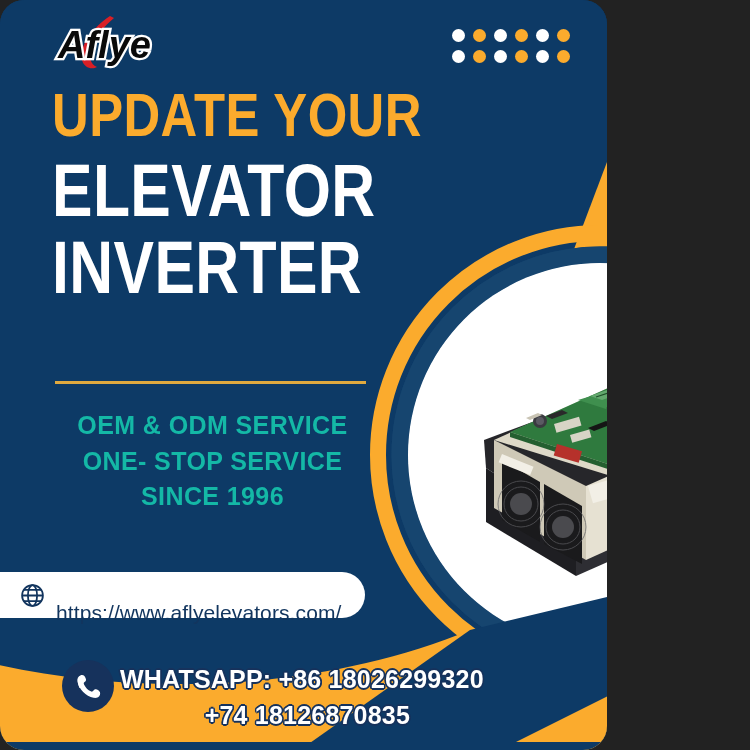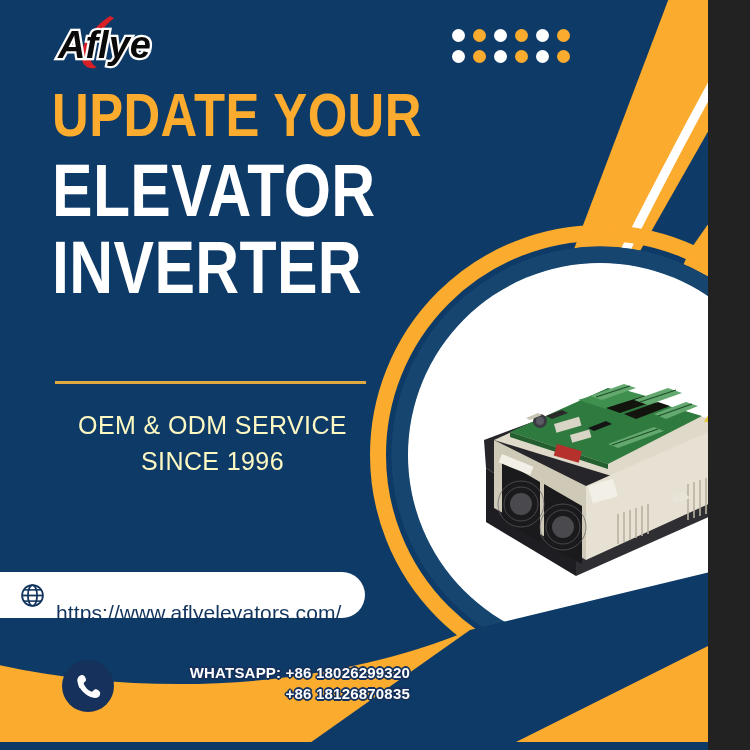--- a/index.html
+++ b/index.html
@@ -3,25 +3,26 @@
 <meta charset="utf-8">
 <title>Aflye Elevator Inverter Banner</title>
 <style>
   html, body {
     margin: 0;
     padding: 0;
     background: #222;
   }
   #banner {
     position: relative;
-    width: 708px;
+    width: 607px;
     height: 750px;
     overflow: hidden;
     background: #0d3a66;
     font-family: "Liberation Sans", "DejaVu Sans", sans-serif;
+    border-radius: 24px;
     -webkit-font-smoothing: antialiased;
   }
 
   
   #bg-art {
     position: absolute;
     inset: 0;
     width: 750px;
     height: 750px;
     display: block;
@@ -98,23 +99,23 @@
 
   
   .features {
     position: absolute;
     left: 40px;
     top: 408px;
     width: 345px;
     text-align: center;
   }
   .feature-item {
-    color: #fef9c3;
+    color: #14b8a6;
     font-size: 25px;
-    font-weight: 400;
+    font-weight: 700;
     letter-spacing: 0.4px;
     line-height: 1.42;
     white-space: nowrap;
   }
 
   
   .web-pill {
     position: absolute;
     left: -22px;
     top: 572px;
@@ -160,21 +161,21 @@
   
   .contact {
     position: absolute;
     left: 120px;
     top: 662px;
     width: 290px;
     text-align: right;
   }
   .contact-line {
     color: #ffffff;
-    font-size: 15px;
+    font-size: 25px;
     font-weight: 700;
     letter-spacing: 0.2px;
     line-height: 1.42;
     white-space: nowrap;
     text-shadow:
       -1.4px -1.4px 0 #16325c,
        1.4px -1.4px 0 #16325c,
       -1.4px  1.4px 0 #16325c,
        1.4px  1.4px 0 #16325c,
        0px   -1.6px 0 #16325c,
@@ -264,20 +265,21 @@
   <div class="headline">
     <div class="hl-line hl-1">UPDATE YOUR</div>
     <div class="hl-line hl-2">ELEVATOR</div>
     <div class="hl-line hl-3">INVERTER</div>
   </div>
 
   <div class="divider"></div>
 
   <div class="features">
     <div class="feature-item">OEM &amp; ODM SERVICE</div>
+    <div class="feature-item">ONE- STOP SERVICE</div>
     <div class="feature-item">SINCE 1996</div>
   </div>
 
   <div class="web-pill">
     <span class="globe-icon">
       <svg viewBox="0 0 24 24" width="25" height="25" xmlns="http://www.w3.org/2000/svg">
         <circle cx="12" cy="12" r="10" fill="none" stroke="#12355e" stroke-width="1.7"></circle>
         <ellipse cx="12" cy="12" rx="4.4" ry="10" fill="none" stroke="#12355e" stroke-width="1.7"></ellipse>
         <line x1="2" y1="12" x2="22" y2="12" stroke="#12355e" stroke-width="1.7"></line>
         <line x1="3.6" y1="6.6" x2="20.4" y2="6.6" stroke="#12355e" stroke-width="1.5"></line>
@@ -293,21 +295,21 @@
                C10.3 11.4 10.2 12.0 10.8 13.2 C12.2 16.0 14.4 18.3 17.2 19.7
                C18.3 20.2 19.0 20.1 19.6 19.2 C20.5 18.0 21.4 17.3 23.0 18.0
                C25.0 18.9 27.0 20.3 26.1 23.0 C25.3 25.4 22.6 26.6 19.9 26.0
                C12.4 24.4 5.9 18.0 4.3 10.5 C3.7 7.7 5.0 5.0 7.5 4.2 Z" fill="#ffffff"></path>
       <path d="M6.8 7.0 C5.4 9.6 5.6 12.6 6.9 15.6" fill="none" stroke="#ffffff" stroke-width="1.8" stroke-linecap="round"></path>
     </svg>
   </div>
 
   <div class="contact">
     <div class="contact-line">WHATSAPP: +86 18026299320</div>
-    <div class="contact-line">+86 18126870835</div>
+    <div class="contact-line">+74 18126870835</div>
   </div>
 
   <div class="product">
     <svg viewBox="0 0 290 260" xmlns="http://www.w3.org/2000/svg" aria-label="elevator frequency inverter drive unit with control board">
 
       <path d="M 28 132 L 118 190 L 262 124 L 258 92 L 150 58 L 26 104 Z" fill="#26262a"></path>
       <path d="M 28 132 L 28 186 L 118 240 L 118 190 Z" fill="#1e1e22"></path>
       <path d="M 118 190 L 118 240 L 262 176 L 262 124 Z" fill="#2e2e33"></path>
 
       <path d="M 36 104 L 150 52 L 268 88 L 160 142 Z" fill="#ded9c8"></path>

